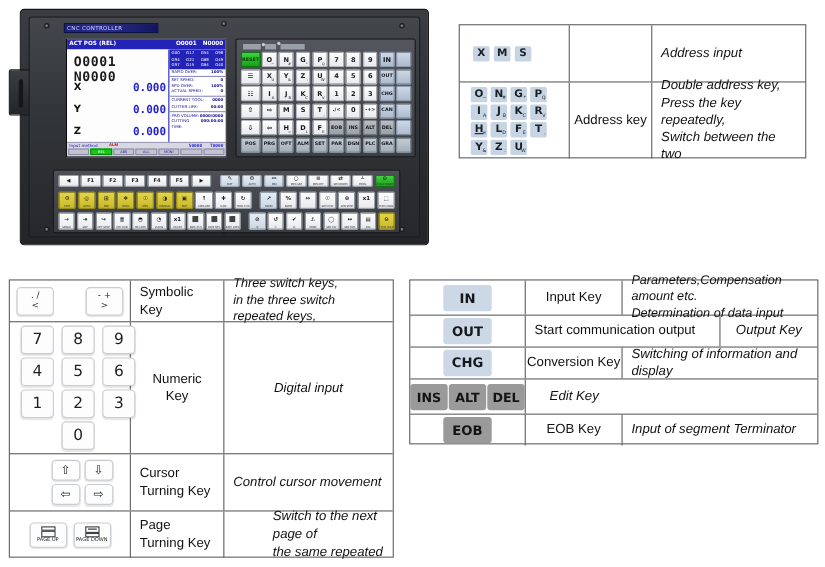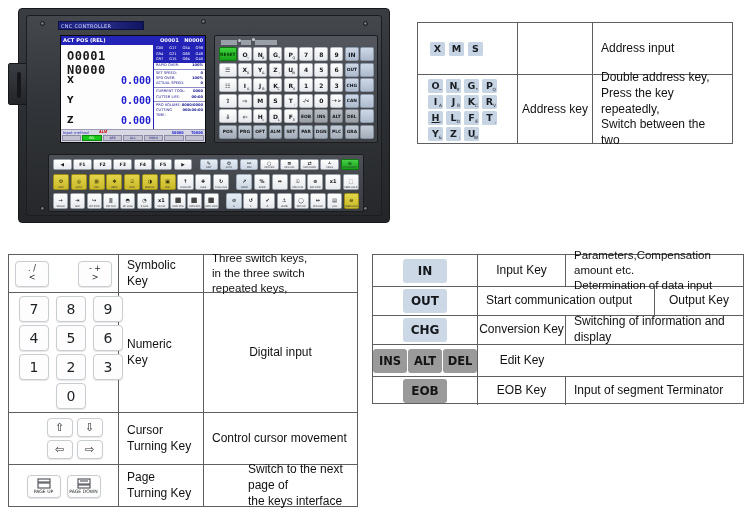--- a/index.html
+++ b/index.html
@@ -152,21 +152,21 @@
   .ob.bl   { background:linear-gradient(180deg,#e5ecf4,#ccd7e3); border-color:#9dabbb; }
   .ob .lbl { position:absolute; left:0; right:0; bottom:0.4px; font-size:2.4px; font-weight:normal;
              text-align:center; color:#33373c; letter-spacing:-0.1px; }
   .ob .ic { font-size:5px; line-height:1; margin-top:-2px; }
 
   
   .tbl { position:absolute; border:1px solid #5d5f62; background:#fff; }
   .trow { display:flex; border-bottom:1px solid #5d5f62; }
   .trow:last-child { border-bottom:none; }
   .tcell { border-right:1px solid #5d5f62; display:flex; align-items:center; }
-  .tcell:last-child { border-right:none; }
+  .tcell:last-child { border-right:none;font-style:italic; }
   .tcell.center { justify-content:center; }
   .tcell.pad { padding:4px 8px; }
   .lbl-txt { font-size:11.5px; color:#111; line-height:1.32; font-family:"Liberation Sans", sans-serif; }
   .lbl-txt.big { font-size:12px; }
 
   
   .chip {
     display:inline-flex; align-items:center; justify-content:center; position:relative;
     background:#c6d4e4; color:#1b1f24; border-radius:1.5px;
     font-family:"DejaVu Sans", sans-serif; font-weight:bold;
@@ -912,21 +912,21 @@
             </div>
             <div class="slot">
               <span class="cap num">3</span>
             </div>
             <div class="slot"></div>
             <div class="slot">
               <span class="cap num">0</span>
             </div>
           </div>
       </div>
-      <div class="tcell pad" style="width:85px;">
+      <div class="tcell pad" style="width:85px;text-align:center;">
         <span class="lbl-txt big">Numeric Key</span>
       </div>
       <div class="tcell center" style="flex:1;">
         <span class="lbl-txt big">Digital input</span>
       </div>
     </div>
 
     <div class="trow" style="height:52px">
       <div class="tcell" style="width:110px;">
         <div style="margin:0 auto; display:flex; flex-direction:column; gap:3px; padding-left:22px;">
@@ -971,21 +971,21 @@
       </div>
       <div class="tcell pad" style="width:85px;">
         <div>
           <div class="lbl-txt big">Page</div>
           <div class="lbl-txt big">Turning Key</div>
         </div>
       </div>
       <div class="tcell pad" style="flex:1;margin-left:36px;">
         <div>
           <div class="lbl-txt big">Switch to the next page of</div>
-          <div class="lbl-txt big">the keys interface</div>
+          <div class="lbl-txt big">the same repeated</div>
         </div>
       </div>
     </div>
   </div>
 
   <div class="tbl" style="left:372px; top:254px; width:372px; height:150px;">
 
     <div class="trow" style="height:32px">
       <div class="tcell center" style="width:105px;">
         <span class="gcap">IN</span>

